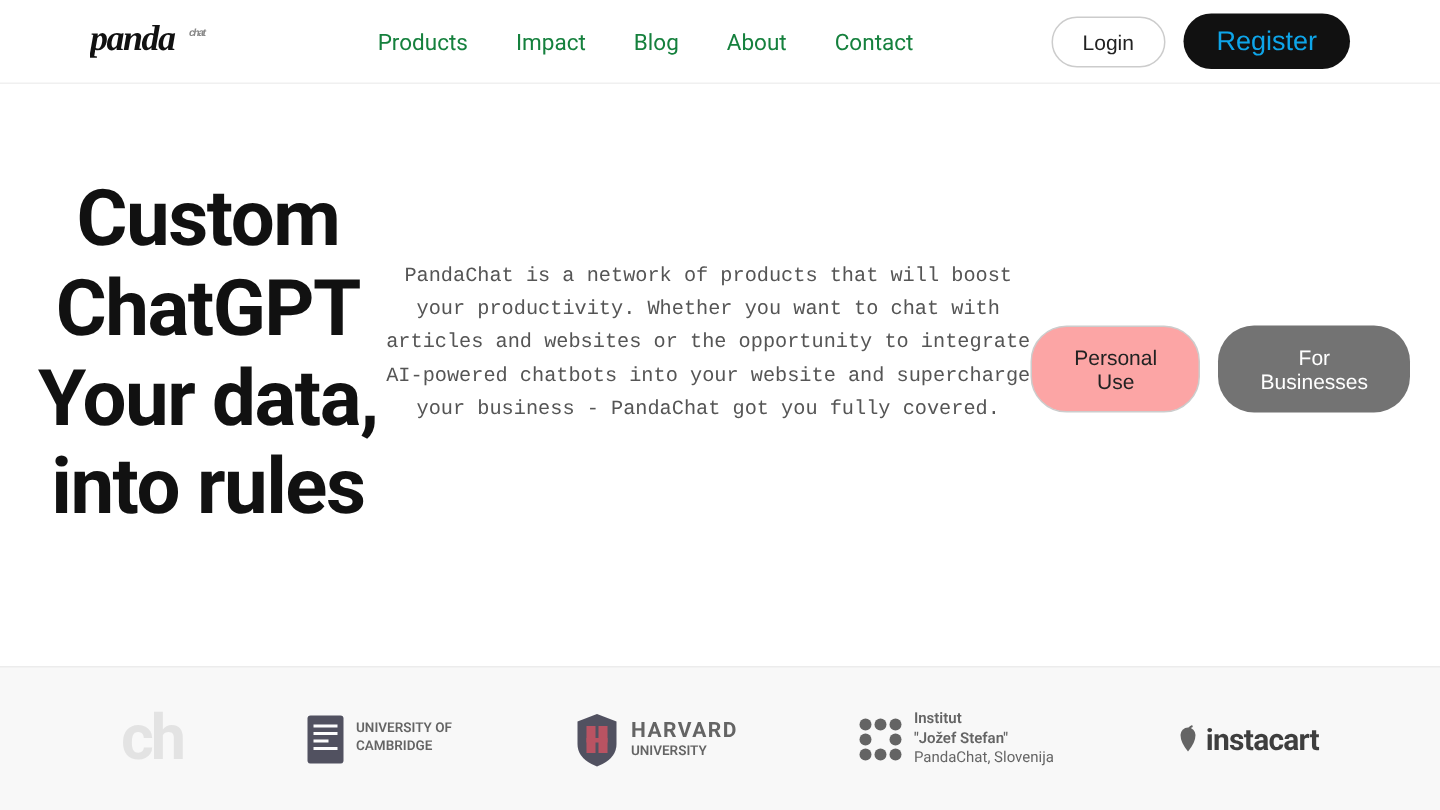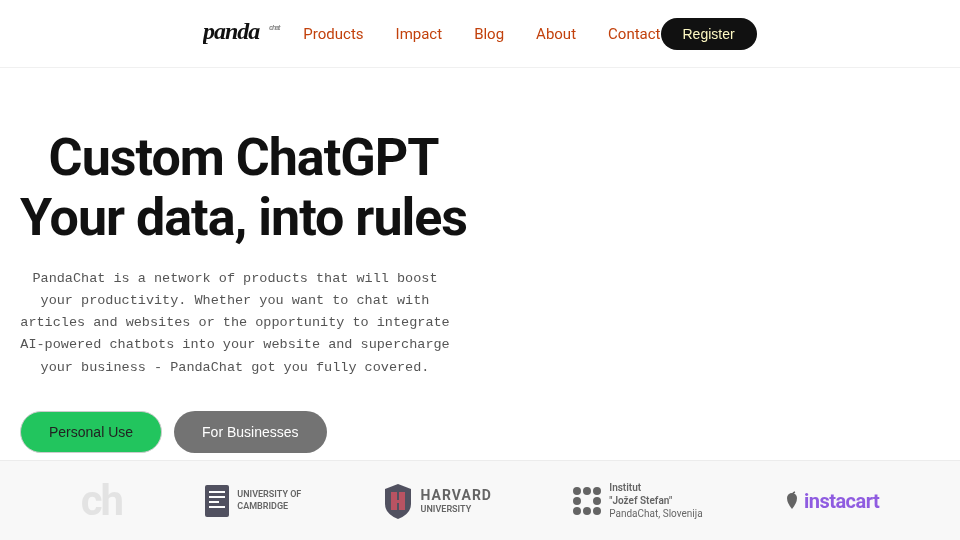--- a/index.html
+++ b/index.html
@@ -14,23 +14,23 @@
       width: 960px;
       height: 540px;
       overflow: hidden;
       position: relative;
     }
 
     
     .navbar {
       display: flex;
       align-items: center;
-      justify-content: center;
+      justify-content: space-between;
       padding: 0 60px;
-      height: 68px;
+      height: 56px;
       border-bottom: 1px solid #f0f0f0;
     }
 
     .logo {
       display: flex;
       align-items: center;
       font-size: 22px;
       font-weight: 700;
       color: #111;
       letter-spacing: -0.5px;
@@ -38,21 +38,21 @@
 
     .nav-links {
       display: flex;
       align-items: center;
       gap: 32px;
       list-style: none;
     }
 
     .nav-links li a {
       text-decoration: none;
-      color: #c2410c;
+      color: #15803d;
       font-size: 15px;
       font-weight: 400;
     }
 
     .nav-actions {
       display: flex;
       align-items: center;
       gap: 12px;
     }
 
@@ -65,31 +65,30 @@
       font-size: 14px;
       cursor: pointer;
       font-weight: 500;
     }
 
     .btn-register {
       padding: 8px 22px;
       border: none;
       border-radius: 20px;
       background: #111;
-      color: #fef9c3;
-      font-size: 14px;
+      color: #0ea5e9;
+      font-size: 18px;
       cursor: pointer;
       font-weight: 500;
     }
 
     
     .hero {
       display: flex;
-      flex-direction: column;
-      align-items: flex-start;
+      align-items: center;
       justify-content: center;
       text-align: center;
       padding: 60px 20px 40px;
     }
 
     .hero-title {
       font-size: 52px;
       font-weight: 700;
       color: #111;
       line-height: 1.15;
@@ -108,21 +107,21 @@
 
     .hero-buttons {
       display: flex;
       gap: 12px;
     }
 
     .btn-personal {
       padding: 12px 28px;
       border: 1.5px solid #ccc;
       border-radius: 24px;
-      background: #22c55e;
+      background: #fca5a5;
       color: #222;
       font-size: 14px;
       cursor: pointer;
       font-weight: 500;
     }
 
     .btn-business {
       padding: 12px 28px;
       border: none;
       border-radius: 24px;
@@ -132,21 +131,21 @@
       cursor: pointer;
       font-weight: 500;
     }
 
     
     .logos-strip {
       position: absolute;
       bottom: 0;
       left: 0;
       width: 100%;
-      height: 80px;
+      height: 96px;
       background: #f8f8f8;
       border-top: 1px solid #ececec;
       display: flex;
       align-items: center;
       justify-content: space-around;
       padding: 0 40px;
     }
 
     .logo-item {
       display: flex;
@@ -247,20 +246,21 @@
     </li>
     <li>
       <a href="#">About</a>
     </li>
     <li>
       <a href="#">Contact</a>
     </li>
   </ul>
 
   <div class="nav-actions">
+    <button class="btn-login">Login</button>
     <button class="btn-register">Register</button>
   </div>
 </nav>
 
 <section class="hero">
   <h1 class="hero-title">
     <span>Custom ChatGPT</span><br>
     <span>Your data, into rules</span>
   </h1>
   <p class="hero-subtitle">PandaChat is a network of products that will boost your productivity. Whether you want to chat with articles and websites or the opportunity to integrate AI-powered chatbots into your website and supercharge your business - PandaChat got you fully covered.</p>
@@ -320,16 +320,16 @@
       <div class="logo-item-text" style="font-size:10px; text-transform:none; font-weight:600;">"Jožef Stefan"</div>
       <div class="logo-item-text" style="font-size:10px; text-transform:none; font-weight:400;">PandaChat, Slovenija</div>
     </div>
   </div>
 
   <div class="logo-item instacart-logo">
     <svg width="16" height="20" viewBox="0 0 16 20">
       <path d="M8 18 Q3 12 3 7 A5 5 0 0 1 13 7 Q13 12 8 18Z" fill="#333"></path>
       <path d="M8 6 Q8 2 11 1" stroke="#333" stroke-width="1.5" fill="none"></path>
     </svg>
-    <span style="font-size:20px; font-weight:700; letter-spacing:-0.5px; color:#6d28d9;">instacart</span>
+    <span style="font-size:20px; font-weight:700; letter-spacing:-0.5px; color:#000000;">instacart</span>
   </div>
 
 </div>
 
 </body></html>

